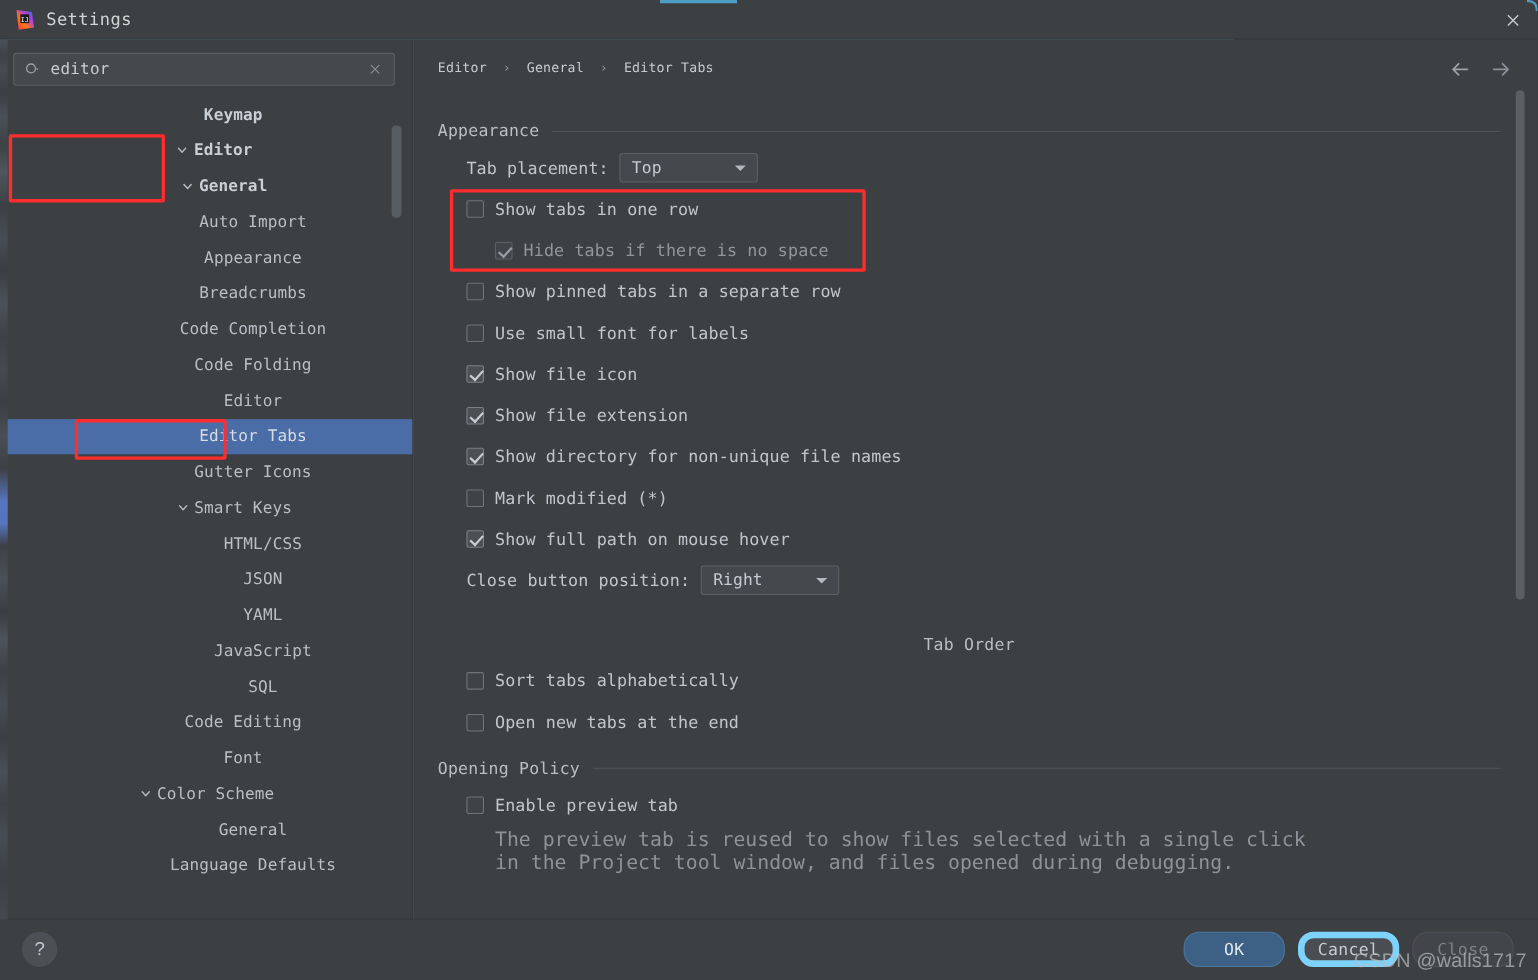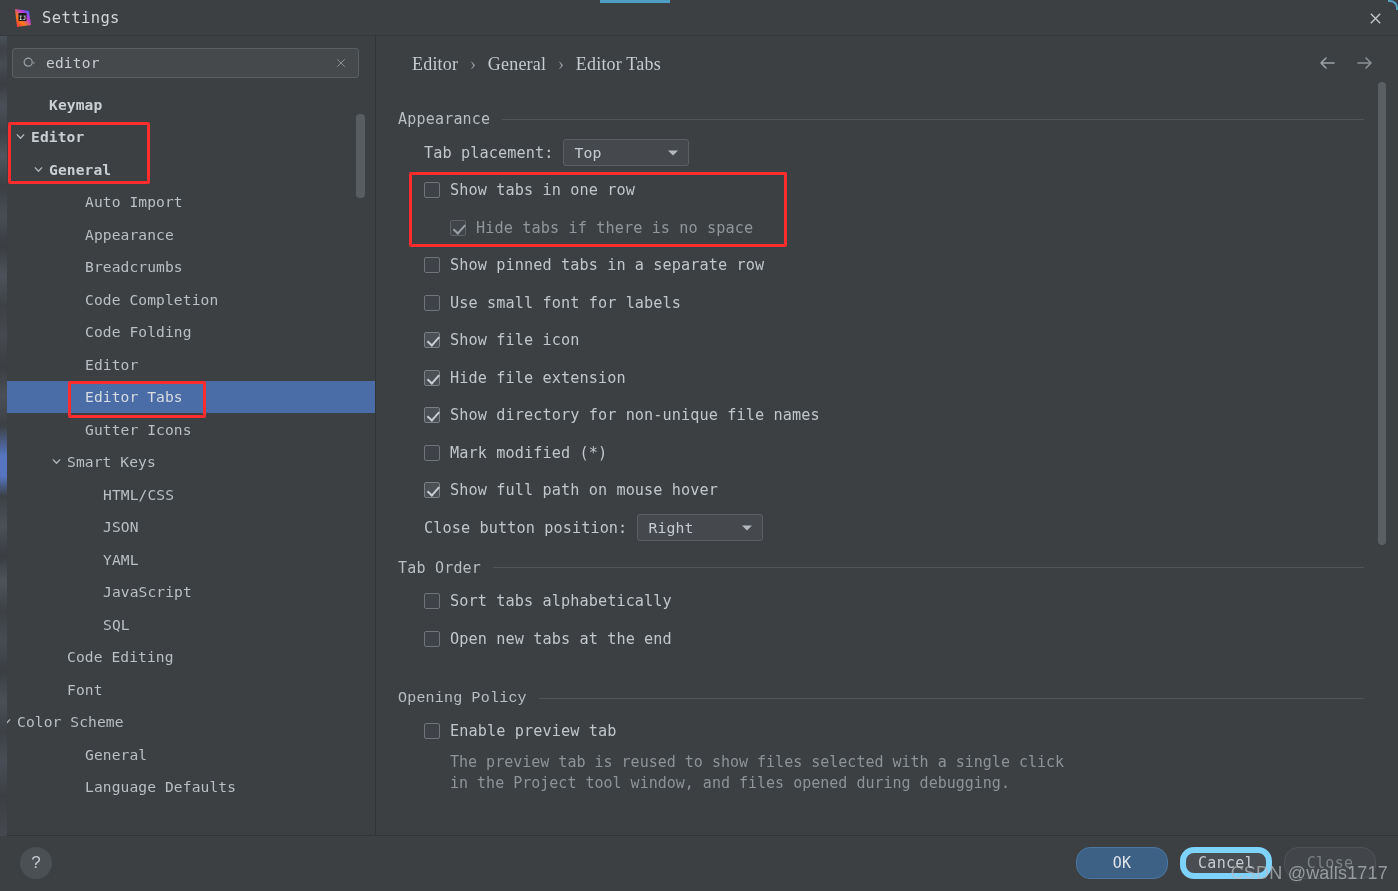--- a/index.html
+++ b/index.html
@@ -105,20 +105,21 @@
 
   
   .tree { position: relative; }
   .tnode {
     position: relative;
     height: 32.5px;
     display: flex; align-items: center;
     color: #b9bfc4; font-size: 14.6px;
     letter-spacing: .1px;
     white-space: nowrap;
+    justify-content: center;
   }
   .tnode.sel { background: #4a6da7; color: #d9dde1; }
   .tnode.bold { color: #c9cfd4; font-weight: bold; }
   .twist {
     width: 13px; height: 13px; margin-right: 4px; flex: none;
     display: flex; align-items: center; justify-content: center;
     color: #b0b6bb;
   }
   .twist svg { width: 11px; height: 11px; }
   .twist.empty { visibility: hidden; }
@@ -127,22 +128,22 @@
   .sb-track {
     position: absolute; right: 10px; top: 0; width: 9px; height: 819px;
   }
   .sb-thumb {
     position: absolute; right: 10px; top: 78px; width: 9px; height: 84px;
     background: #585d62; border-radius: 4px;
   }
 
   
   .breadcrumb {
-    position: absolute; left: 36px; top: 18px;
-    color: #c5cbd0; font-size: 18px; letter-spacing: .2px; font-family: Liberation Serif, serif;
+    position: absolute; left: 22px; top: 18px;
+    color: #c5cbd0; font-size: 12px; letter-spacing: .2px;
   }
   .bc-sep { color: #8f959a; margin: 0 7px; }
   .navbtns {
     position: absolute; right: 22px; top: 16px;
     display: flex; gap: 16px; align-items: center;
   }
   .navbtn { width: 22px; height: 22px; color: #9ba1a6; display: flex; align-items: center; justify-content: center; }
   .navbtn svg { width: 20px; height: 16px; }
 
   .content {
@@ -200,21 +201,21 @@
     position: absolute; right: 10px; top: 50%;
     transform: translateY(-50%);
     width: 0; height: 0;
     border-left: 5px solid transparent;
     border-right: 5px solid transparent;
     border-top: 5.5px solid #b3b9be;
   }
 
   .desc {
     padding-left: 52px;
-    color: #8d9398; font-size: 15px; line-height: 21px;
+    color: #8d9398; font-size: 18px; line-height: 21px;
     margin-top: 2px;
   }
 
   
   .mv-thumb {
     position: absolute; right: 12px; top: 46px;
     width: 8px; height: 463px;
     background: #5a5f64; border-radius: 4px;
   }
 
@@ -488,21 +489,21 @@
             <div class="row indent">
               <span class="cb"></span>
               <span>Use small font for labels</span>
             </div>
             <div class="row indent">
               <span class="cb checked"></span>
               <span>Show file icon</span>
             </div>
             <div class="row indent">
               <span class="cb checked"></span>
-              <span>Hide file extension</span>
+              <span>Show file extension</span>
             </div>
             <div class="row indent">
               <span class="cb checked"></span>
               <span>Show directory for non-unique file names</span>
             </div>
             <div class="row indent">
               <span class="cb"></span>
               <span>Mark modified (*)</span>
             </div>
             <div class="row indent">
@@ -514,36 +515,36 @@
         <div class="row indent">
           <div class="selwrap">
             <span class="sellabel">Close button position:</span>
             <div class="dropdown">
               <span>Right</span>
               <span class="caret"></span>
             </div>
           </div>
         </div>
 
-        <div class="grouphdr" style="margin-top:12px;">
+        <div class="grouphdr" style="margin-top:30px;flex-direction:column;">
           <span>Tab Order</span>
           <span class="line"></span>
         </div>
         <div id="taborder-checks">
             <div class="row indent">
               <span class="cb"></span>
               <span>Sort tabs alphabetically</span>
             </div>
             <div class="row indent">
               <span class="cb"></span>
               <span>Open new tabs at the end</span>
             </div>
           </div>
 
-        <div class="grouphdr" style="margin-top:32px;font-family:Liberation Mono, monospace;">
+        <div class="grouphdr" style="margin-top:14px;">
           <span>Opening Policy</span>
           <span class="line"></span>
         </div>
         <div id="openingpolicy-checks">
             <div class="row indent">
               <span class="cb"></span>
               <span>Enable preview tab</span>
             </div>
           </div>
         <div class="desc">

